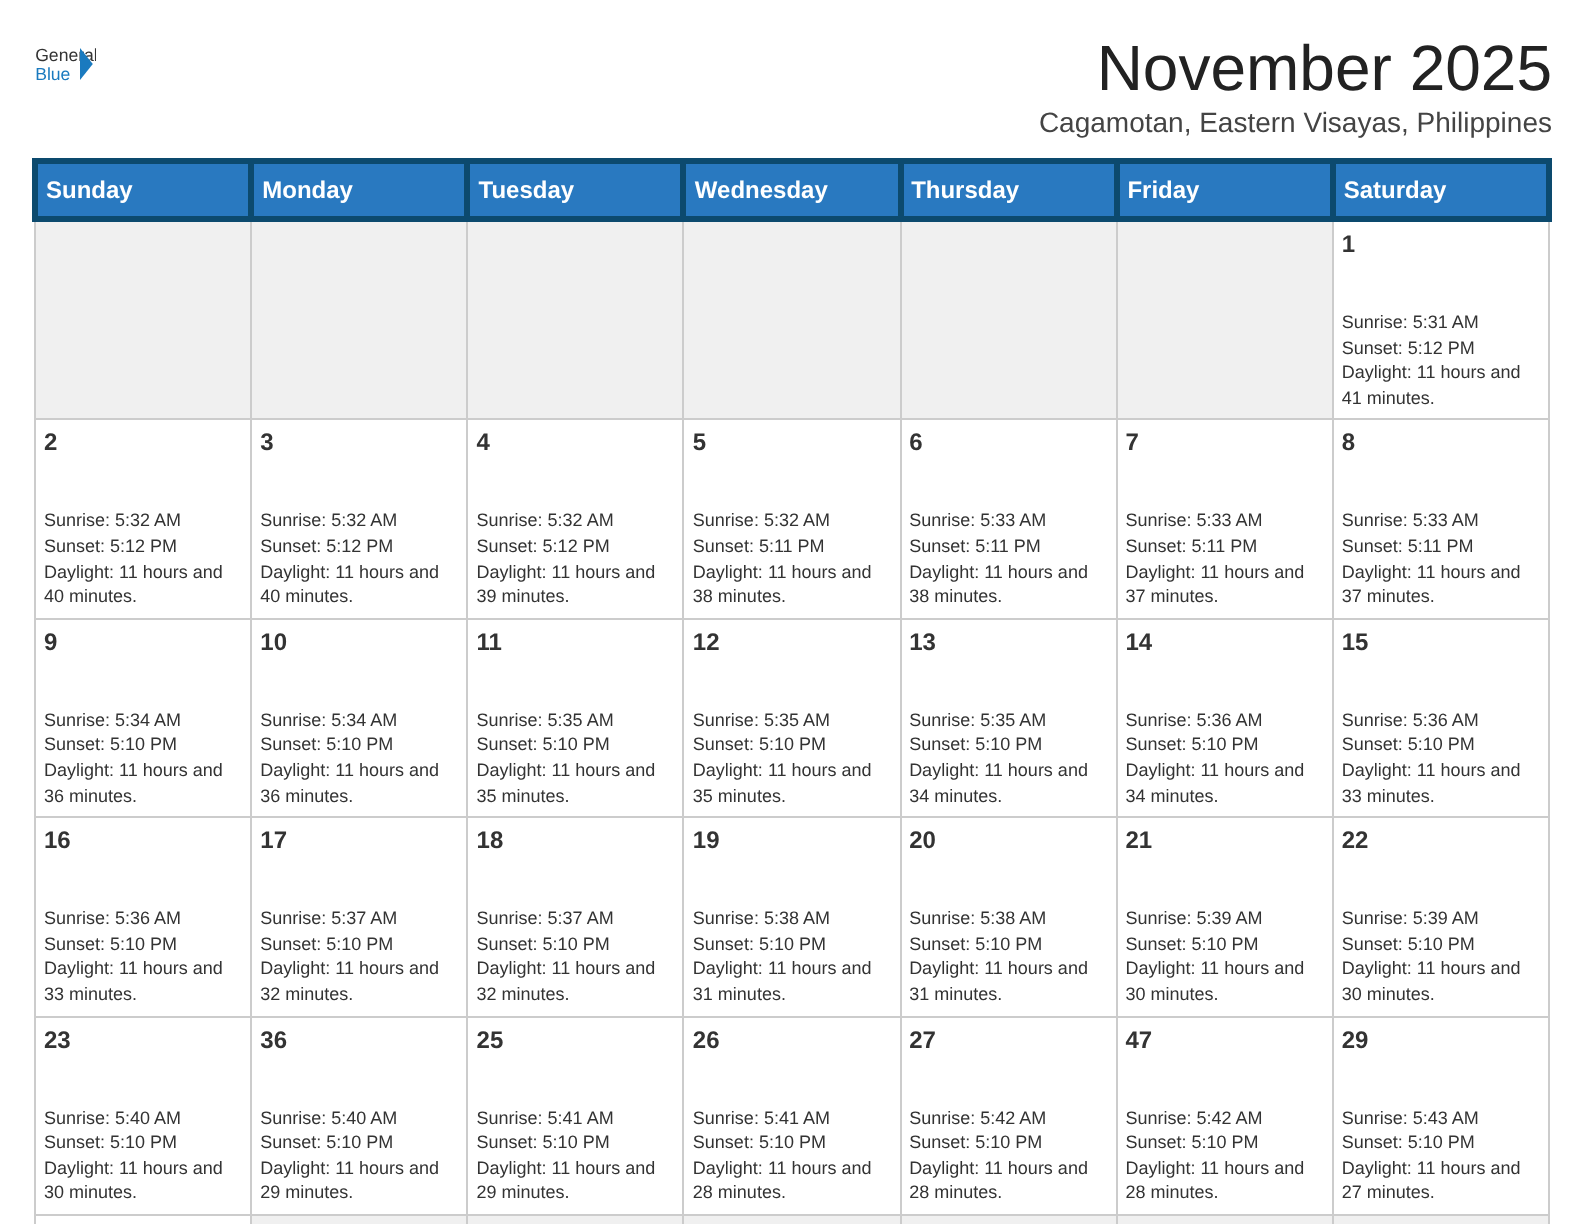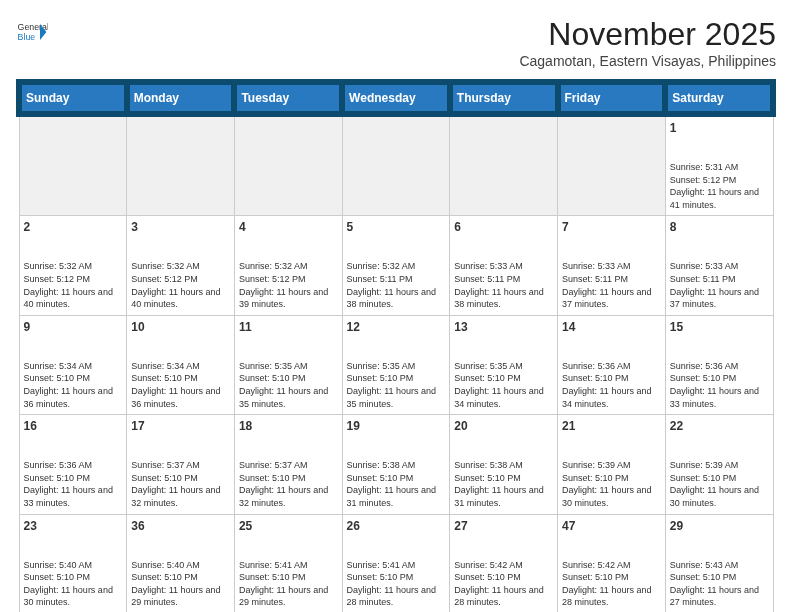--- a/index.html
+++ b/index.html
@@ -42,21 +42,21 @@
       border-collapse: collapse;
       table-layout: fixed;
     }
     thead tr th {
       background: #2979c0;
       color: #fff;
       font-size: 12px;
       font-weight: bold;
       padding: 6px 4px;
       text-align: left;
-      border: 6px solid #0c4a6e;
+      border: 3px solid #0c4a6e;
     }
     tbody tr td {
       border: 1px solid #ccc;
       vertical-align: top;
       padding: 4px;
       min-height: 80px;
       height: 80px;
       font-size: 9.5px;
       color: #333;
       background: #fff;

